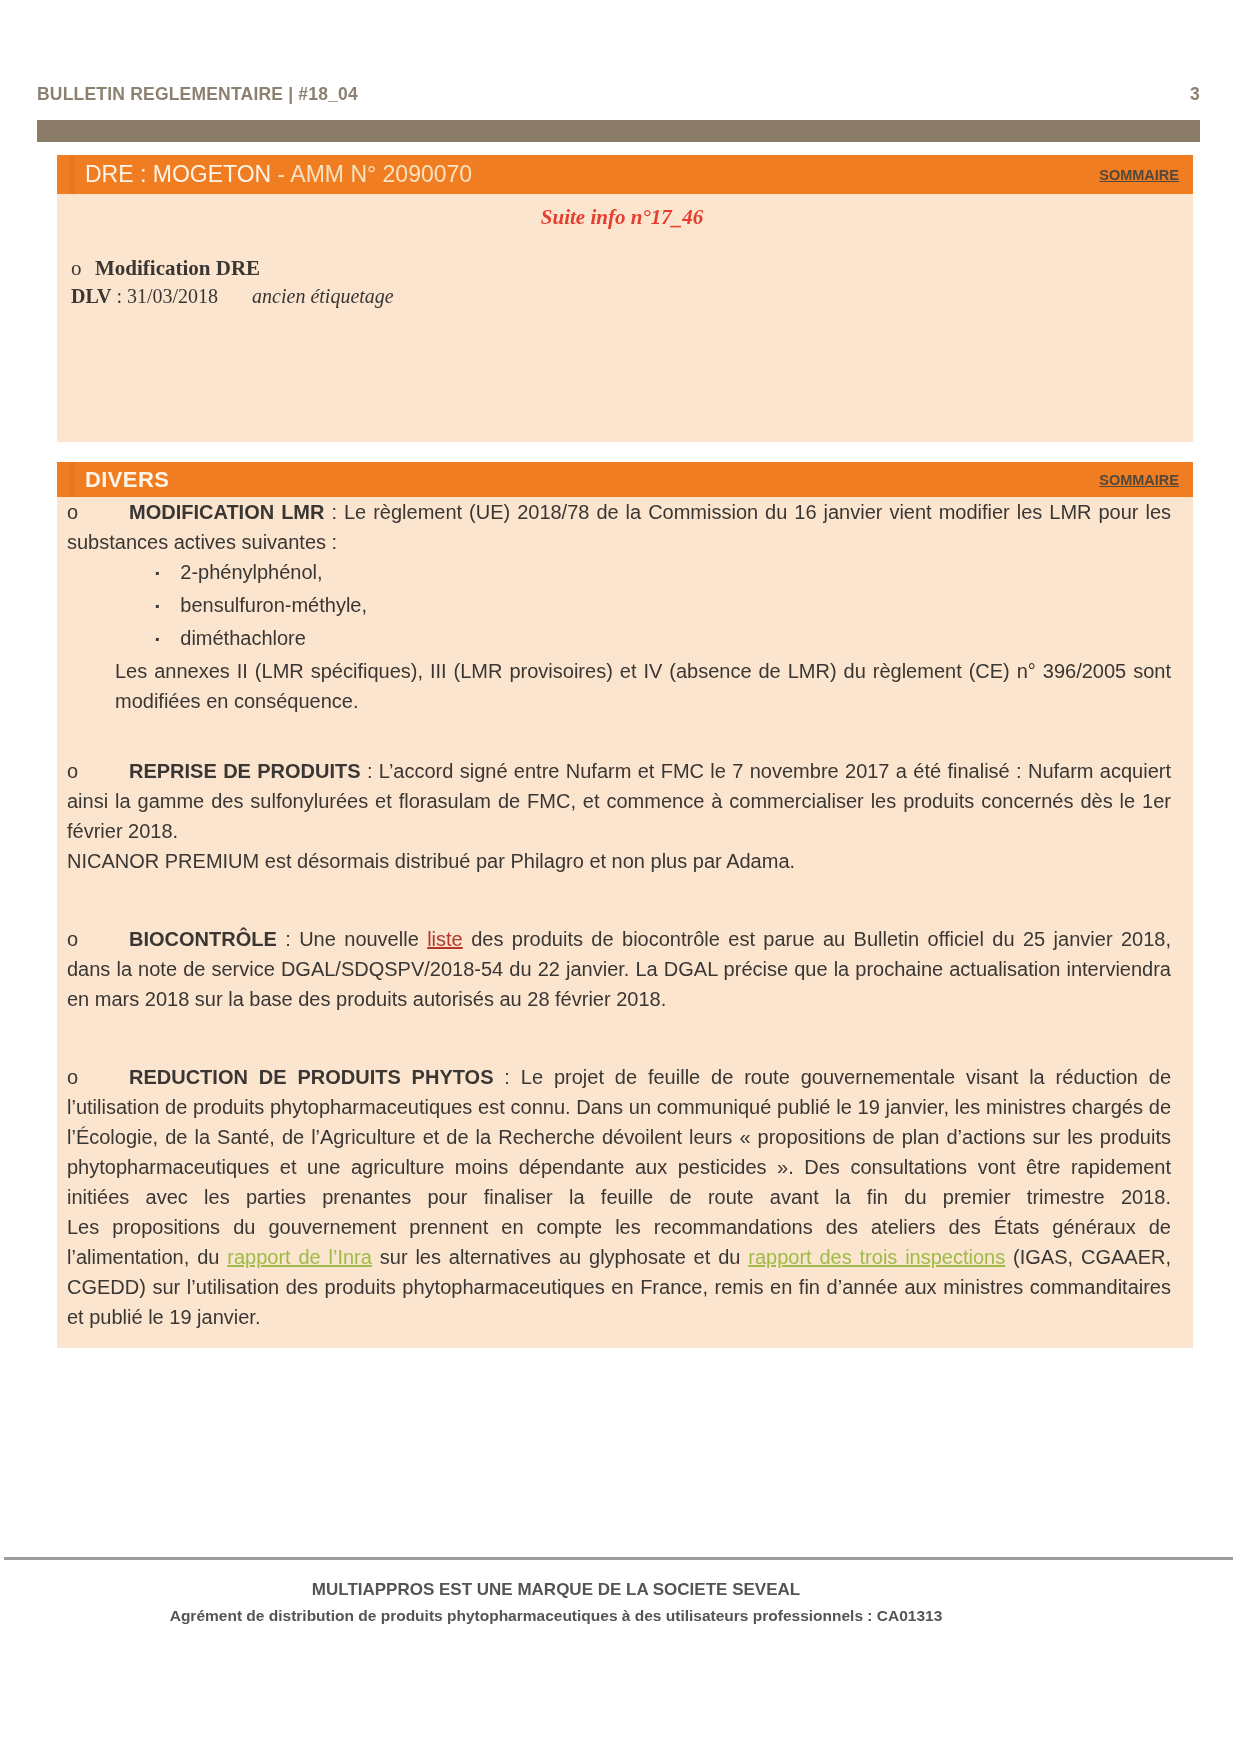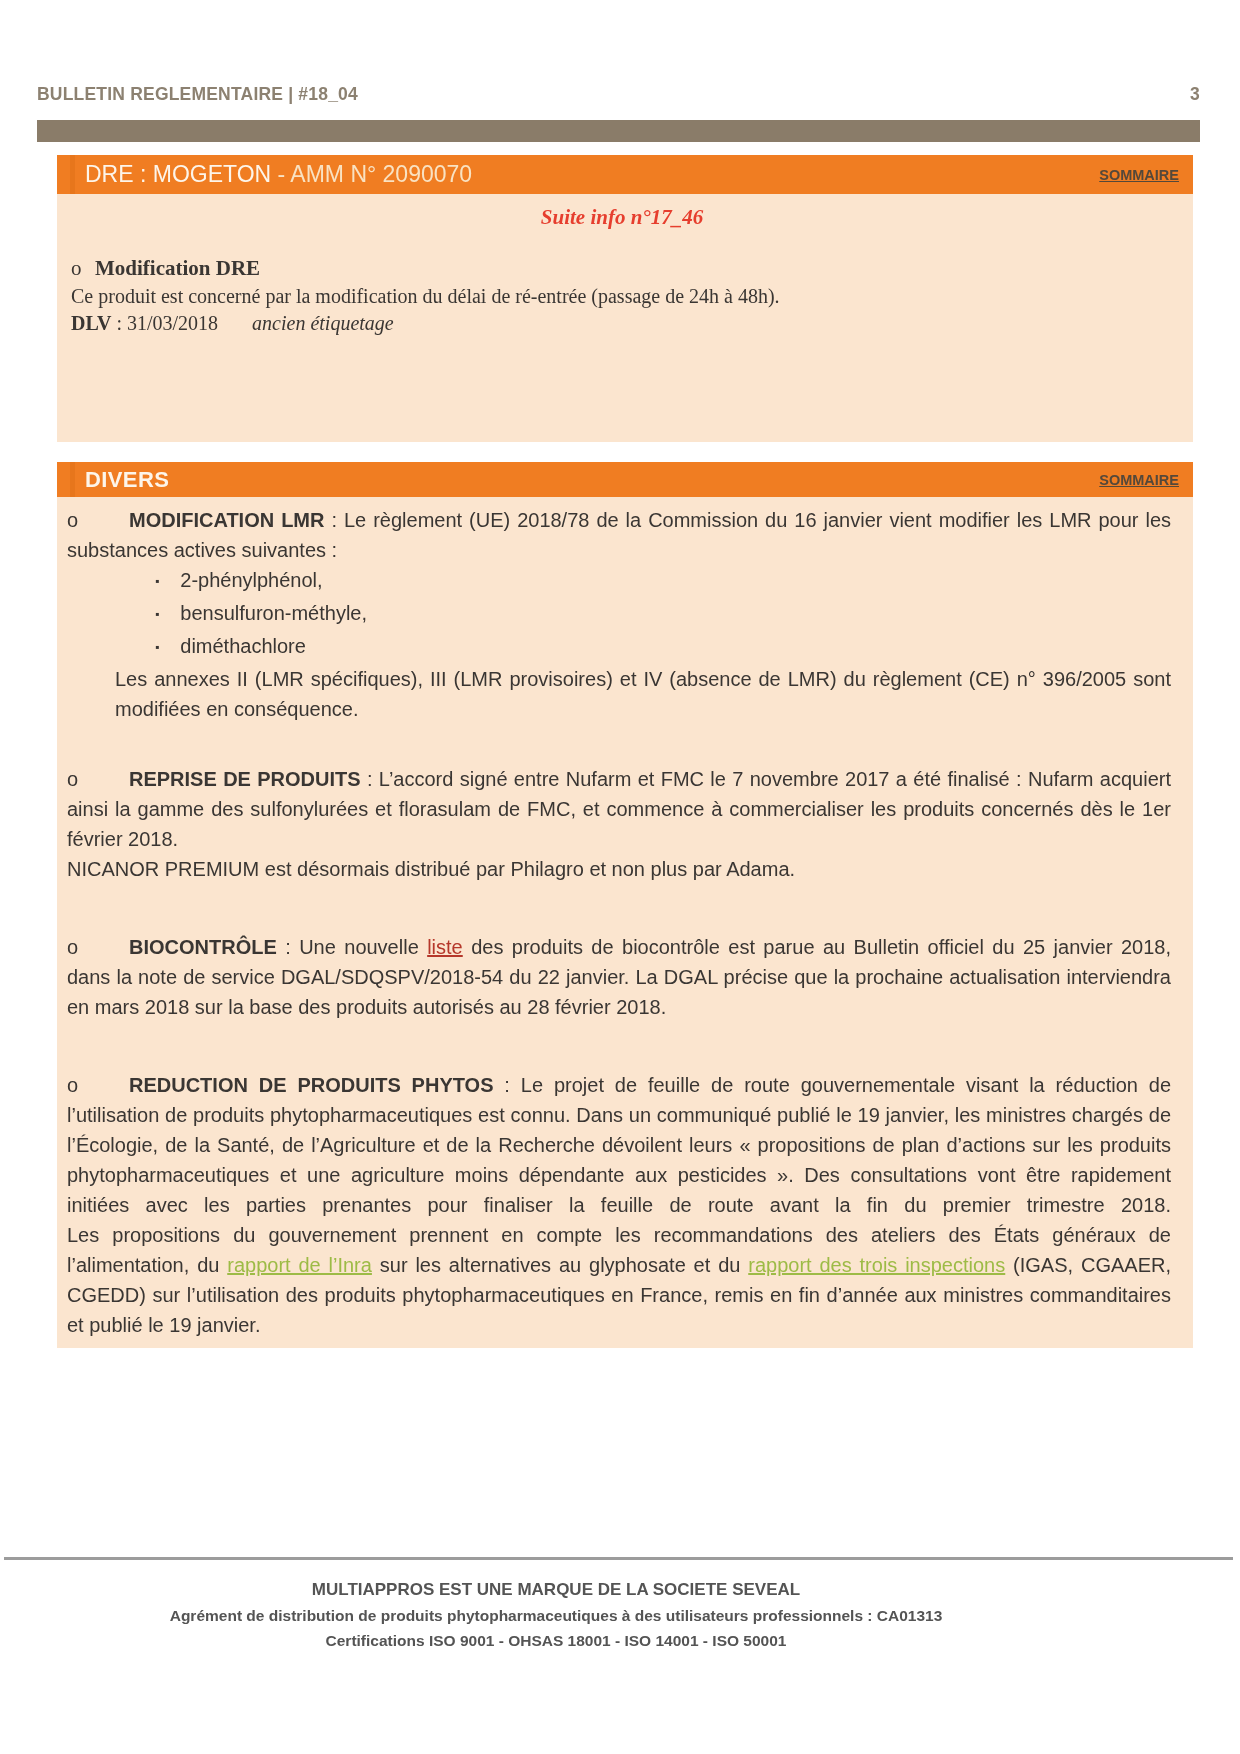--- a/index.html
+++ b/index.html
@@ -44,21 +44,21 @@
     padding-right: 14px; font-size: 14.5px; font-weight: bold;
     color: #54483A; text-decoration: underline; cursor: pointer;
   }
 
   
   .panel {
     position: absolute; left: 57px; width: 1136px;
     background: #FBE5CF; box-sizing: border-box;
   }
   .sec1-body { top: 194px; height: 248px; padding: 6px 20px 0 14px; font-size: 20px; font-family: Liberation Serif, serif; }
-  .sec2-body { top: 497px; height: 851px; padding: 8px 22px 0 10px; font-size: 20px; }
+  .sec2-body { top: 497px; height: 851px; padding: 0 22px 0 10px; font-size: 20px; }
 
   
   .suite {
     text-align: center; padding-top: 5px;
     color: #E63E2E; font-weight: bold; font-style: italic; font-size: 21px;
   }
   .item-h { font-weight: bold; font-size: 21px; }
   .ob1 { display: inline-block; width: 24px; font-weight: normal; }
   .ob1::before { content: "o"; }
   .body-line { margin-top: 4px; font-size: 20px; }
@@ -111,21 +111,20 @@
     </div>
     <a class="sommaire">SOMMAIRE</a>
   </div>
 
   <div class="panel sec1-body">
     <div class="suite">Suite info n°17_46</div>
 
     <div class="item-h mt26">
       <span class="ob1"></span><span>Modification DRE</span>
     </div>
-    <div class="body-line">Ce produit est concerné par la modification du délai de ré-entrée (passage de 24h à 48h).</div>
 
     <div class="body-line">
       <span class="bl">DLV</span><span> : </span><span>31/03/2018</span><span class="sp34"></span><span class="dlv-note">ancien étiquetage</span>
     </div>
   </div>
 
   <div class="sec-bar sec2-bar">
     <div class="sec-title sec-title-solo">DIVERS</div>
     <a class="sommaire">SOMMAIRE</a>
   </div>
@@ -157,16 +156,15 @@
     <div class="p">
       <span>Les propositions du gouvernement prennent en compte les recommandations des ateliers des États généraux de l’alimentation, du </span><a class="link-green">rapport de l’Inra</a><span> sur les alternatives au glyphosate et du </span><a class="link-green">rapport des trois inspections</a><span> (IGAS, CGAAER, CGEDD) sur l’utilisation des produits phytopharmaceutiques en France, remis en fin d’année aux ministres commanditaires et publié le 19 janvier.</span>
     </div>
 
   </div>
 
   <div class="rule"></div>
   <div class="footer">
     <div class="f1">MULTIAPPROS EST UNE MARQUE DE LA SOCIETE SEVEAL</div>
     <div class="f2">Agrément de distribution de produits phytopharmaceutiques à des utilisateurs professionnels : CA01313</div>
-    <div class="f3">Certifications ISO 9001 - OHSAS 18001 - ISO 14001 - ISO 50001</div>
   </div>
 
 </div>
 
 </body></html>

